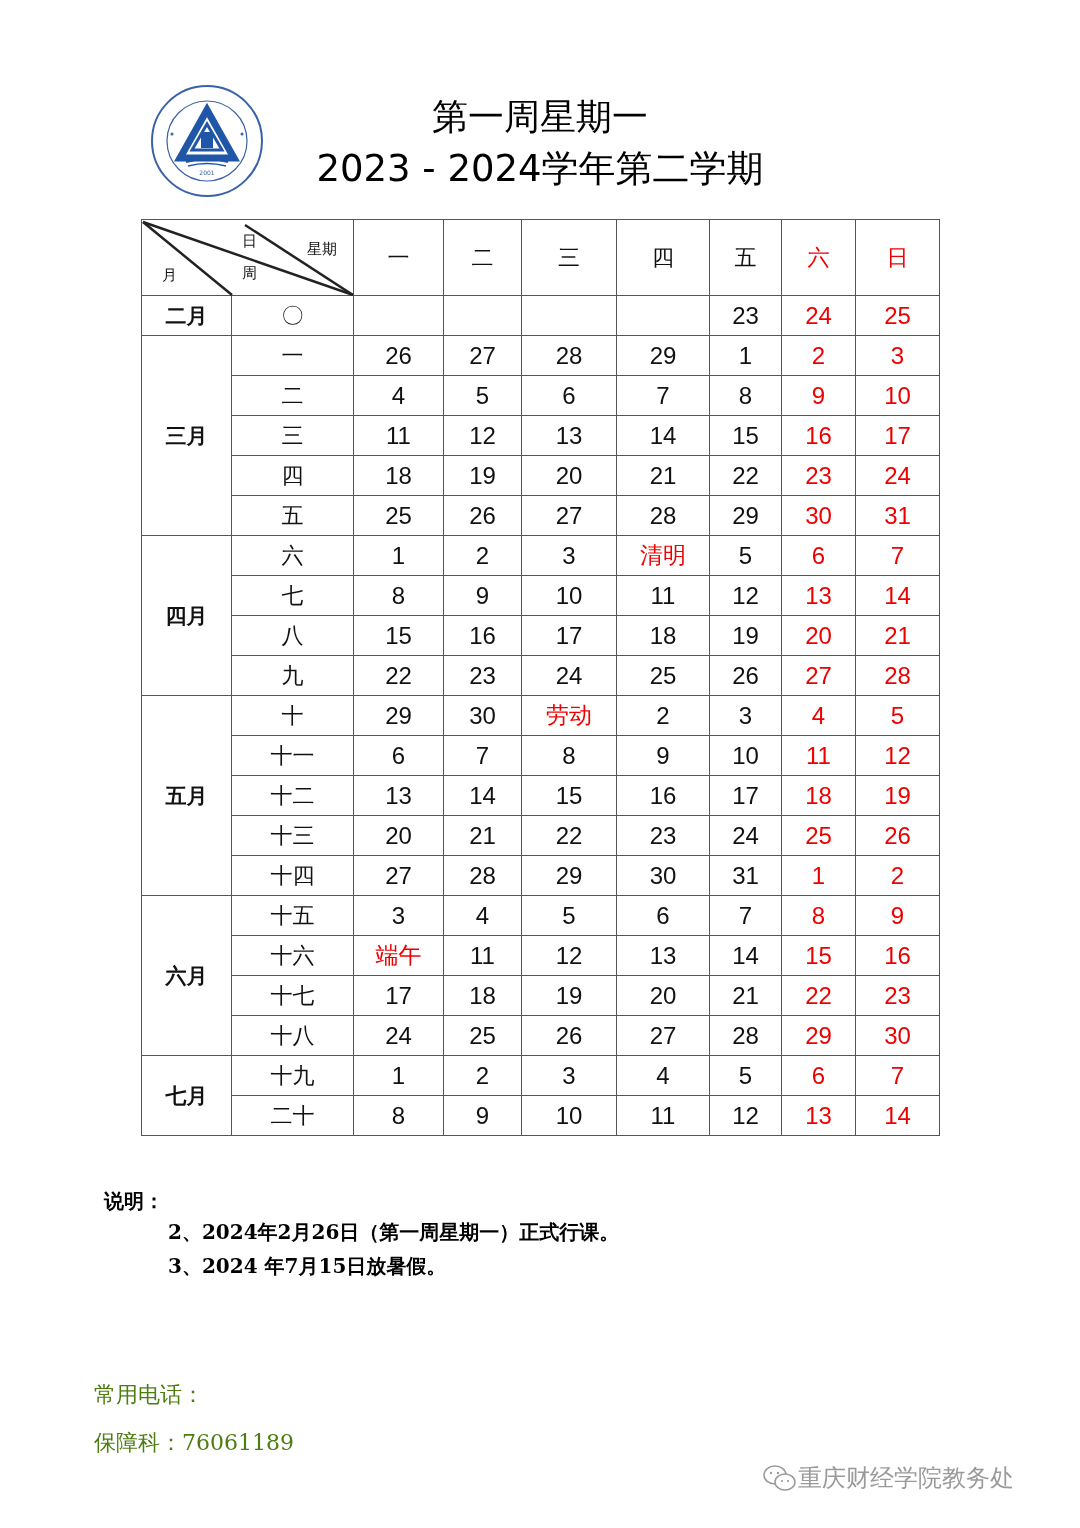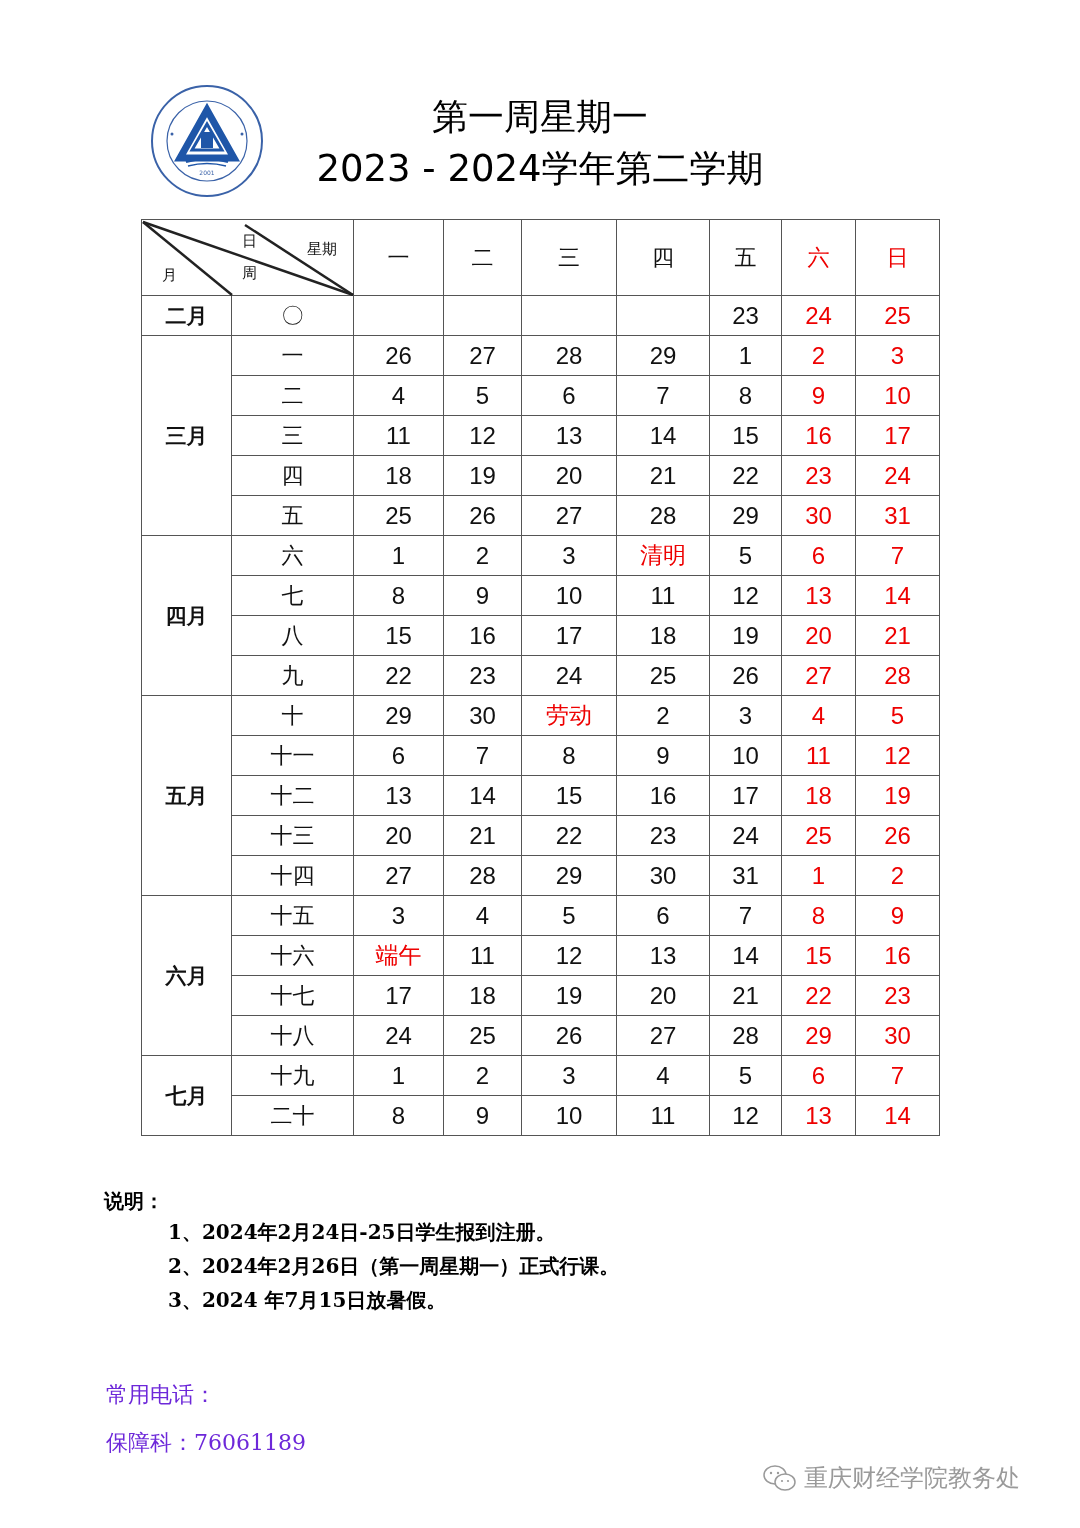--- a/index.html
+++ b/index.html
@@ -12,24 +12,24 @@
   .red { color:#ee0000 !important; }
   td.month { font-family:"DejaVu Serif", serif !important; font-weight:bold; font-size:21px !important; }
   td.week { font-family:"DejaVu Serif", serif !important; font-size:22px !important; }
   td.holiday { font-family:Liberation Serif, serif; font-size:23px !important; }
   td.corner { position:relative; }
   .corner-svg { position:absolute; left:0; top:0; }
   .corner-lbl { position:absolute; font-family:"DejaVu Serif", serif; font-size:15px; color:#111; }
   .notes { position:absolute; left:104px; top:1188px; font-family:"DejaVu Serif", serif; font-weight:bold; font-size:20px; }
   .notes .head { }
   .notes .item { margin-left:64px; height:34px; line-height:34px; }
-  .phones { position:absolute; left:94px; top:1380px; font-family:"DejaVu Serif", serif; font-size:22px; color:#6d28d9;margin-left:12px; }
+  .phones { position:absolute; left:94px; top:1380px; font-family:"DejaVu Serif", serif; font-size:22px; color:#4d7c0f; }
   .phones .row { display:flex; margin-top:18px; }
   .phones .p { width:305px; }
-  .watermark { position:absolute; left:762px; top:1462px; font-family:"DejaVu Sans", sans-serif; font-size:24px; color:#9a9a9a; display:flex; align-items:center; gap:6px; }
+  .watermark { position:absolute; left:762px; top:1462px; font-family:"DejaVu Sans", sans-serif; font-size:24px; color:#9a9a9a; display:flex; align-items:center; }
 </style>
 </head>
 <body>
 
 <div class="logo">
   <svg width="114" height="114" viewBox="0 0 114 114">
     <circle cx="57" cy="57" r="55" fill="#fff" stroke="#3a62a8" stroke-width="2"></circle>
     <circle cx="57" cy="57" r="40" fill="#fff" stroke="#3a62a8" stroke-width="1.2"></circle>
     <polygon points="57,26 84,74 30,74" fill="none" stroke="#1f56a8" stroke-width="7"></polygon>
     <polygon points="57,40 72,66 42,66" fill="#fff" stroke="#1f56a8" stroke-width="3"></polygon>
@@ -294,21 +294,20 @@
         <td class="">11</td>
         <td class="">12</td>
         <td class="red">13</td>
         <td class="red">14</td>
       </tr>
     </tbody>
 </table>
 
 <div class="notes">
   <div class="head">说明：</div>
-  <div class="item">1、2024年2月24日-25日学生报到注册。</div>
   <div class="item">2、2024年2月26日（第一周星期一）正式行课。</div>
   <div class="item">3、2024 年7月15日放暑假。</div>
 </div>
 
 <div class="phones">
   <div>常用电话：</div>
   <div class="row">
     <div class="p"><span>保障科：</span><span>76061189</span></div>
   </div>
 </div>

